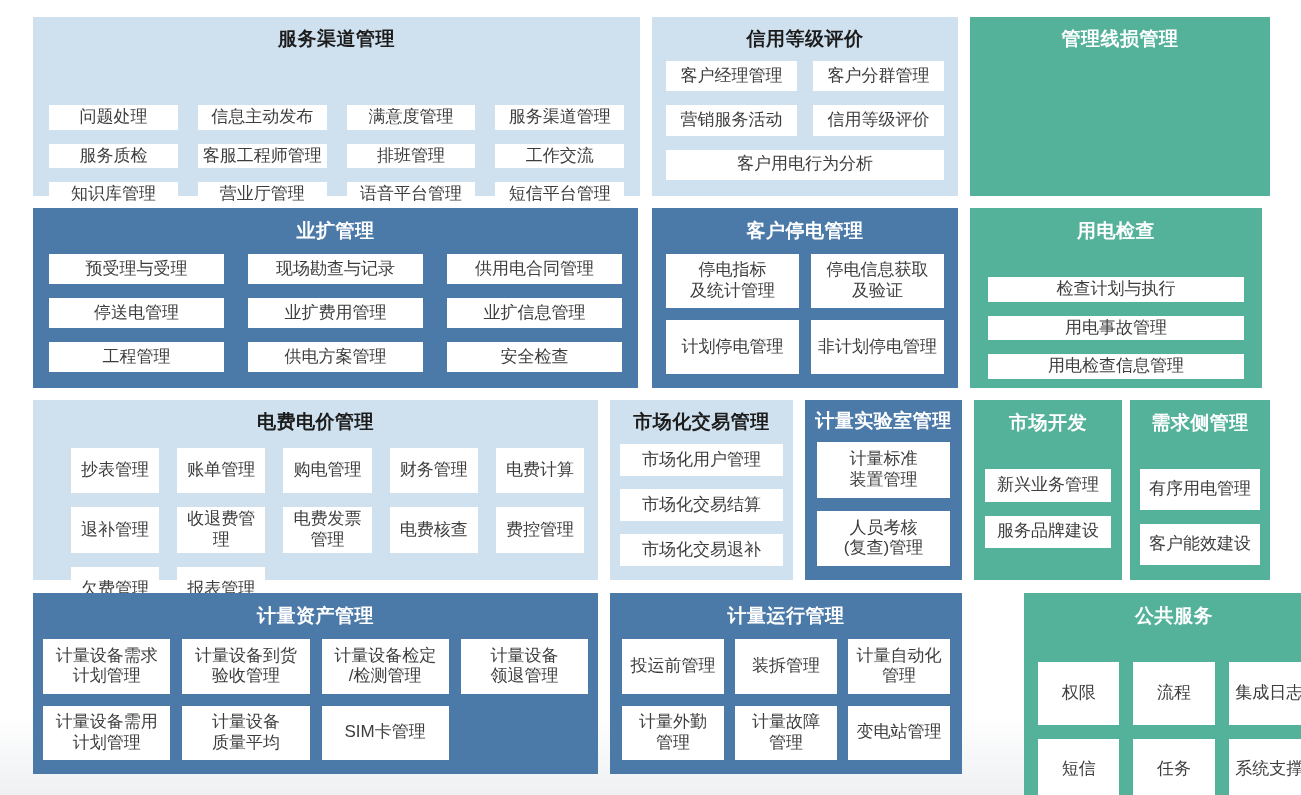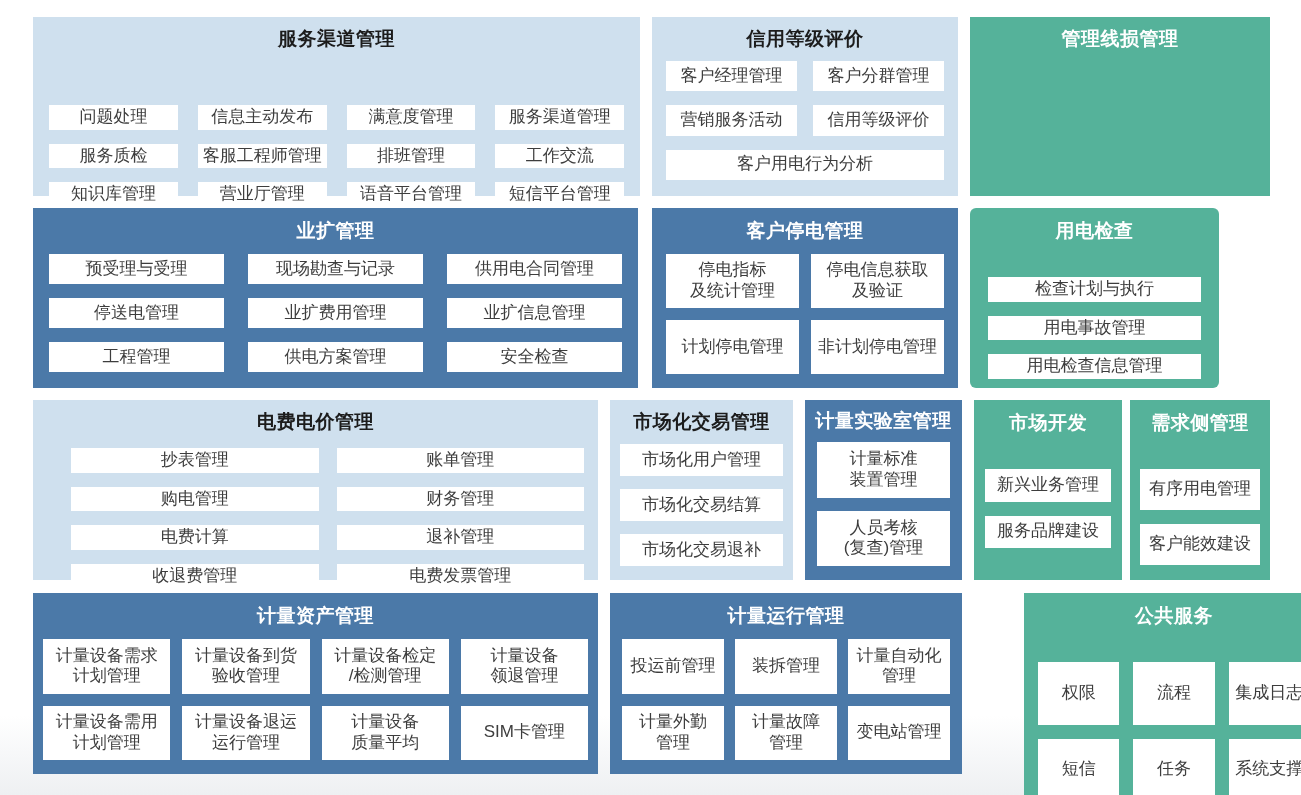--- a/index.html
+++ b/index.html
@@ -82,31 +82,31 @@
       <div class="block-title" style="height: 46px;">客户停电管理</div>
       <div class="items" style="grid-template-columns: repeat(2, 1fr); padding: 0px 14px 14px; gap: 12px;">
         <div class="item">停电指标
 及统计管理</div>
         <div class="item">停电信息获取
 及验证</div>
         <div class="item">计划停电管理</div>
         <div class="item">非计划停电管理</div>
       </div>
     </section>
-    <section class="block theme-teal" style="left: 970px; top: 208px; width: 249px; height: 180px; border-radius: 6px;">
+    <section class="block theme-teal" style="left: 970px; top: 208px; width: 292px; height: 180px;">
       <div class="block-title" style="height: 46px;">用电检查</div>
       <div class="items" style="grid-template-columns: repeat(1, 1fr); padding: 0px 18px 16px; gap: 14px;">
         <div class="item">检查计划与执行</div>
         <div class="item">用电事故管理</div>
         <div class="item">用电检查信息管理</div>
       </div>
     </section>
     <section class="block theme-light" style="left: 33px; top: 400px; width: 565px; height: 180px;">
       <div class="block-title" style="height: 44px;">电费电价管理</div>
-      <div class="items" style="grid-template-columns: repeat(2, 1fr); padding: 4px 14px 16px; gap: 14px 18px; margin-left: 24px;">
+      <div class="items" style="grid-template-columns: repeat(5, 1fr); padding: 4px 14px 16px; gap: 14px 18px; margin-left: 24px;">
         <div class="item">抄表管理</div>
         <div class="item">账单管理</div>
         <div class="item">购电管理</div>
         <div class="item">财务管理</div>
         <div class="item">电费计算</div>
         <div class="item">退补管理</div>
         <div class="item">收退费管理</div>
         <div class="item">电费发票管理</div>
         <div class="item">电费核查</div>
         <div class="item">费控管理</div>
@@ -151,22 +151,20 @@
         <div class="item">计量设备需求
 计划管理</div>
         <div class="item">计量设备到货
 验收管理</div>
         <div class="item">计量设备检定
 /检测管理</div>
         <div class="item">计量设备
 领退管理</div>
         <div class="item">计量设备需用
 计划管理</div>
-        <div class="item">计量设备退运
-运行管理</div>
         <div class="item">计量设备
 质量平均</div>
         <div class="item">SIM卡管理</div>
       </div>
     </section>
     <section class="block theme-dark" style="left: 610px; top: 593px; width: 352px; height: 181px;">
       <div class="block-title" style="height: 46px;">计量运行管理</div>
       <div class="items" style="grid-template-columns: repeat(3, 1fr); padding: 0px 12px 14px; gap: 12px 11px;">
         <div class="item">投运前管理</div>
         <div class="item">装拆管理</div>

